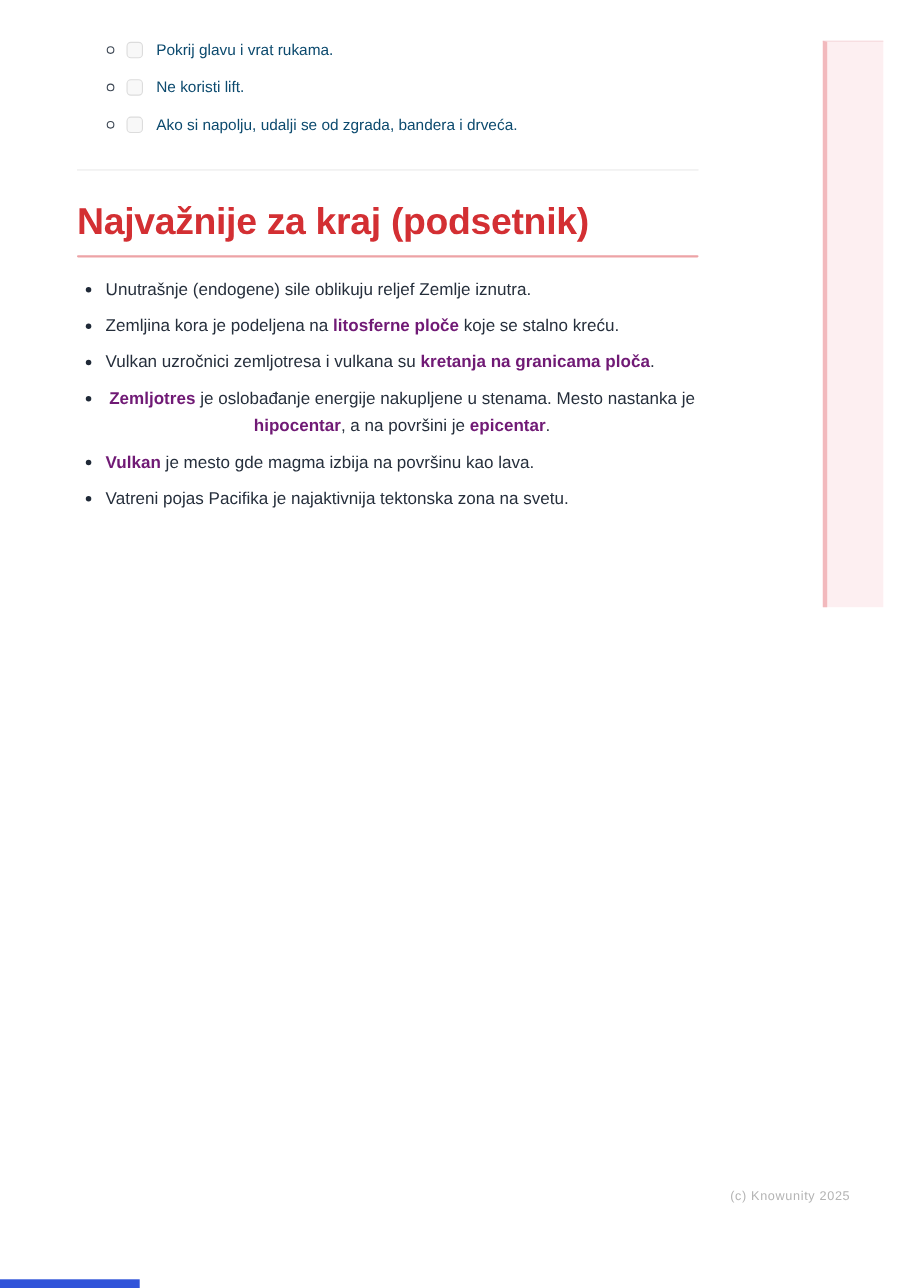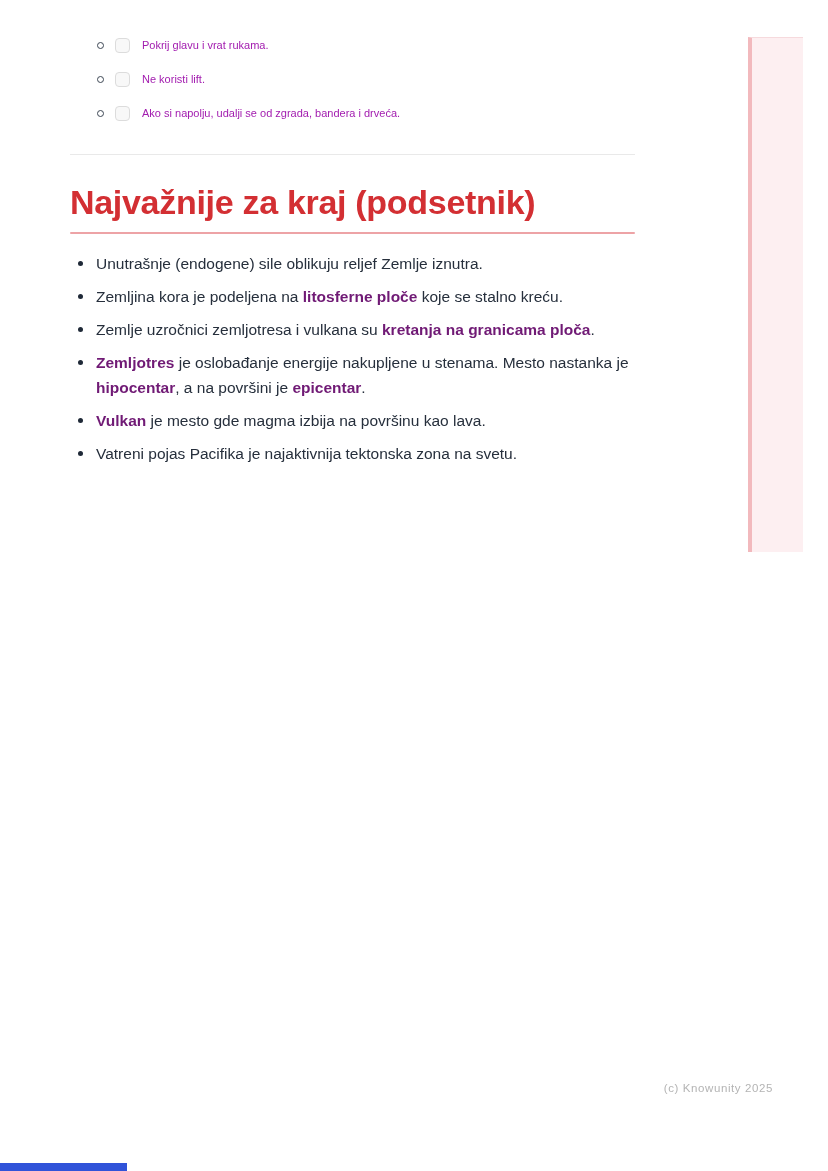--- a/index.html
+++ b/index.html
@@ -31,22 +31,22 @@
   }
   .checkbox {
     width:15px; height:15px;
     background:#f8f8f8;
     border:1px solid #dcdcdc;
     border-radius:4px;
     margin-right:12px;
     flex:0 0 auto;
   }
   .check-label {
-    font-size:11px;
-    color:#a21caf;
+    font-size:14px;
+    color:#0c4a6e;
   }
   .divider {
     margin-top:24px;
     height:1px;
     background:#e9e9e9;
   }
   
   .section-heading {
     margin-top:31px;
     font-size:34px;
@@ -57,20 +57,21 @@
   .heading-rule {
     margin-top:14px;
     height:2px;
     border-radius:1px;
   }
   
   .bullets { margin-top:17px; }
   .bullet-item {
     display:flex;
     margin-bottom:8px;
+    text-align:center;
   }
   .dot {
     width:5px; height:5px;
     border-radius:50%;
     background:#1f2937;
     margin:10px 0 0 8px;
     flex:0 0 auto;
   }
   .bullet-text {
     margin-left:13px;
@@ -145,21 +146,21 @@
     <span class="bullet-text"><span>Unutrašnje (endogene) sile oblikuju reljef Zemlje iznutra.</span></span>
   </div>
 
   <div class="bullet-item">
     <span class="dot"></span>
     <span class="bullet-text"><span>Zemljina kora je podeljena na </span><b>litosferne ploče</b><span> koje se stalno kreću.</span></span>
   </div>
 
   <div class="bullet-item">
     <span class="dot"></span>
-    <span class="bullet-text"><span>Zemlje uzročnici zemljotresa i vulkana su </span><b>kretanja na granicama ploča</b><span>.</span></span>
+    <span class="bullet-text"><span>Vulkan uzročnici zemljotresa i vulkana su </span><b>kretanja na granicama ploča</b><span>.</span></span>
   </div>
 
 
   <div class="bullet-item">
     <span class="dot"></span>
     <span class="bullet-text"><b>Zemljotres</b><span> je oslobađanje energije nakupljene u stenama. Mesto nastanka je </span><b>hipocentar</b><span>, a na površini je </span><b>epicentar</b><span>.</span></span>
   </div>
 
   <div class="bullet-item">
     <span class="dot"></span>

